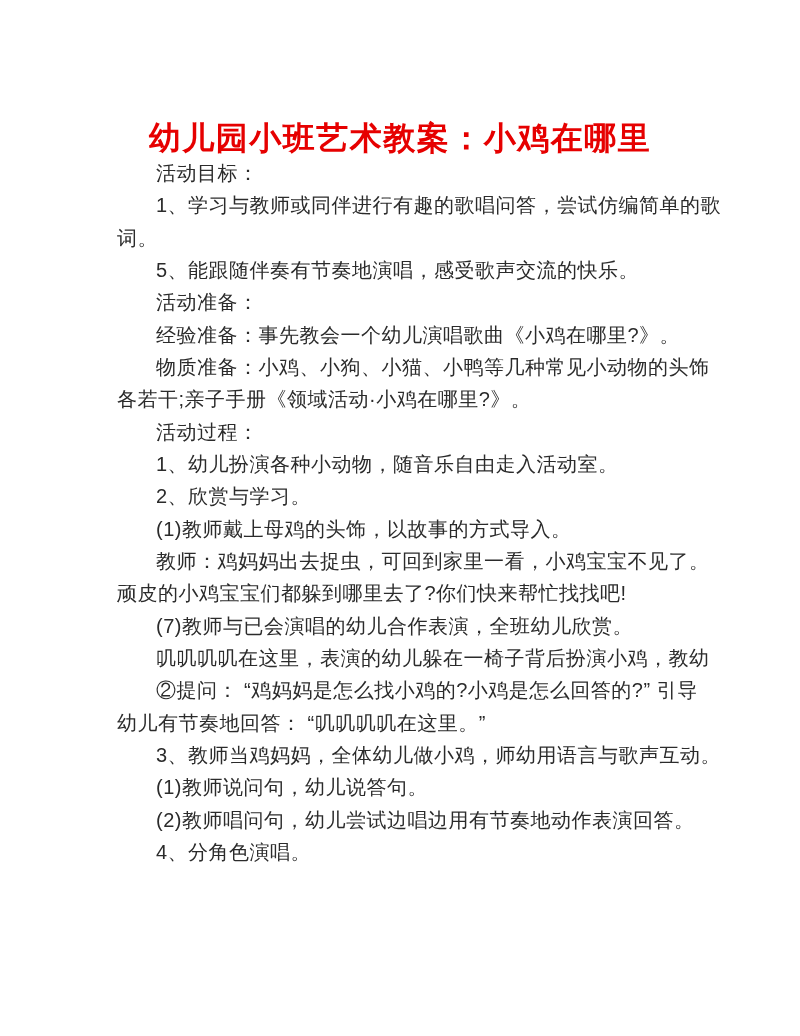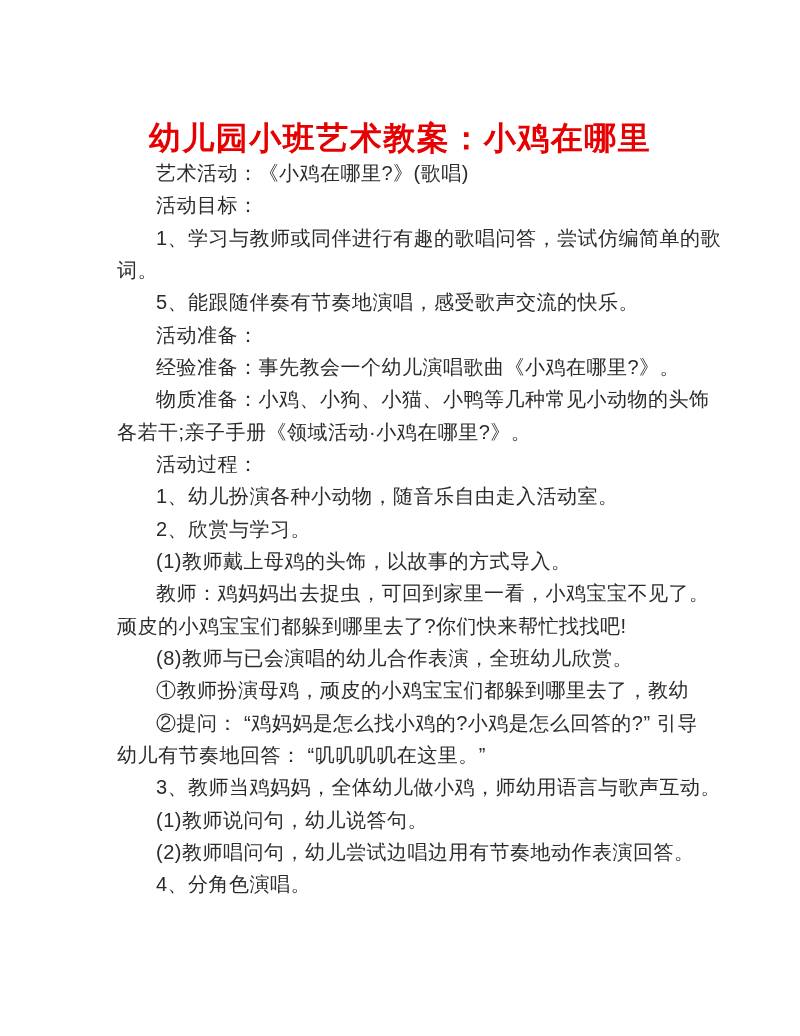--- a/index.html
+++ b/index.html
@@ -47,37 +47,36 @@
     text-indent: 39px;
   }
 </style>
 </head>
 <body>
 
 <div class="page">
   <h1 class="doc-title">幼儿园小班艺术教案：小鸡在哪里</h1>
 
   <div class="doc-body">
-    <div class="line indent">艺术活动：《小鸡在哪里?》(歌唱)</div>
     <div class="line indent">活动目标：</div>
     <div class="line indent">1、学习与教师或同伴进行有趣的歌唱问答，尝试仿编简单的歌</div>
     <div class="line">词。</div>
     <div class="line indent">5、能跟随伴奏有节奏地演唱，感受歌声交流的快乐。</div>
     <div class="line indent">活动准备：</div>
     <div class="line indent">经验准备：事先教会一个幼儿演唱歌曲《小鸡在哪里?》。</div>
     <div class="line indent">物质准备：小鸡、小狗、小猫、小鸭等几种常见小动物的头饰</div>
     <div class="line">各若干;亲子手册《领域活动·小鸡在哪里?》。</div>
     <div class="line indent">活动过程：</div>
     <div class="line indent">1、幼儿扮演各种小动物，随音乐自由走入活动室。</div>
     <div class="line indent">2、欣赏与学习。</div>
     <div class="line indent">(1)教师戴上母鸡的头饰，以故事的方式导入。</div>
     <div class="line indent">教师：鸡妈妈出去捉虫，可回到家里一看，小鸡宝宝不见了。</div>
     <div class="line">顽皮的小鸡宝宝们都躲到哪里去了?你们快来帮忙找找吧!</div>
-    <div class="line indent">(8)教师与已会演唱的幼儿合作表演，全班幼儿欣赏。</div>
-    <div class="line indent">①教师扮演母鸡，顽皮的小鸡宝宝们都躲到哪里去了，教幼</div>
+    <div class="line indent">(7)教师与已会演唱的幼儿合作表演，全班幼儿欣赏。</div>
+    <div class="line indent">叽叽叽叽在这里，表演的幼儿躲在一椅子背后扮演小鸡，教幼</div>
     <div class="line indent">②提问： “鸡妈妈是怎么找小鸡的?小鸡是怎么回答的?” 引导</div>
     <div class="line">幼儿有节奏地回答： “叽叽叽叽在这里。”</div>
     <div class="line indent">3、教师当鸡妈妈，全体幼儿做小鸡，师幼用语言与歌声互动。</div>
     <div class="line indent">(1)教师说问句，幼儿说答句。</div>
     <div class="line indent">(2)教师唱问句，幼儿尝试边唱边用有节奏地动作表演回答。</div>
     <div class="line indent">4、分角色演唱。</div>
   </div>
 </div>
 
 </body></html>

